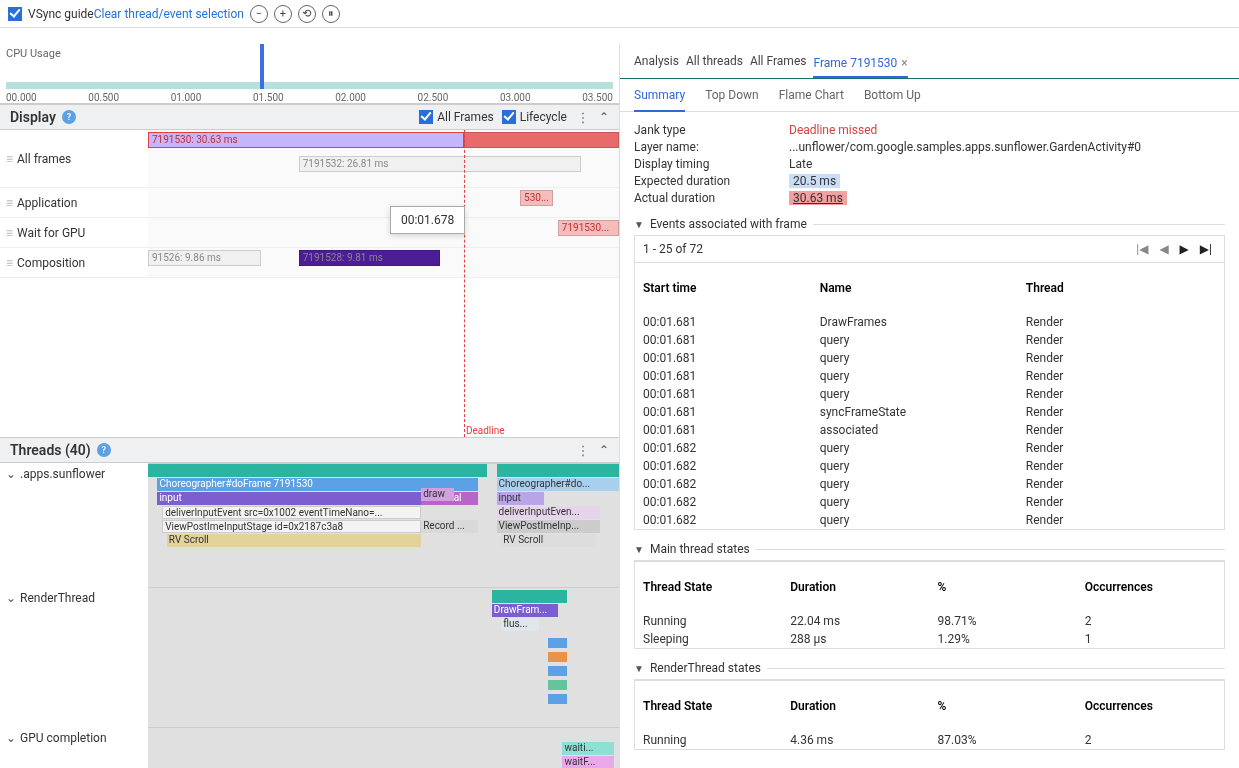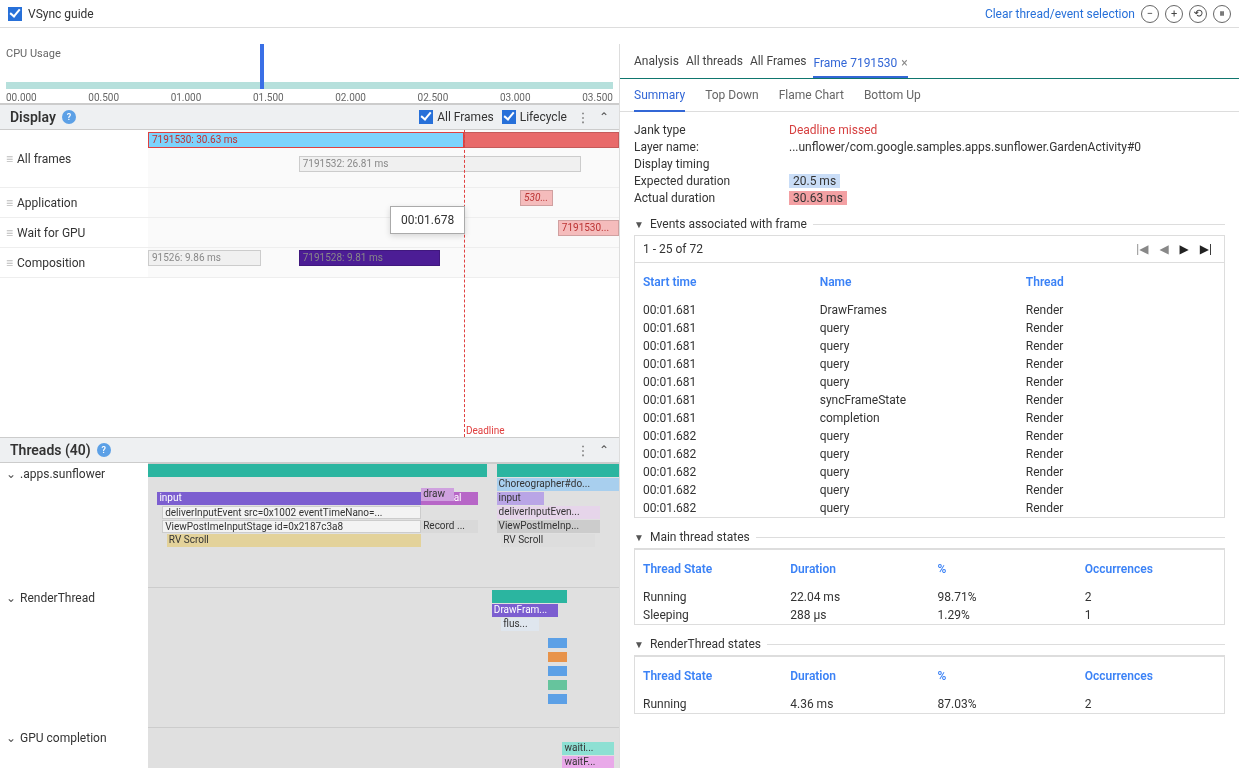--- a/index.html
+++ b/index.html
@@ -1,17 +1,17 @@
 <!DOCTYPE html>
 <html><head>
 <meta charset="utf-8">
 <style>
   * { box-sizing: border-box; margin: 0; padding: 0; font-family: -apple-system, BlinkMacSystemFont, "Segoe UI", Roboto, Arial, sans-serif; }
   body { font-size: 12px; color: #333; background: #fff; overflow: hidden; width: 1239px; height: 768px; }
-  .topbar { display: flex; align-items: center; justify-content: space-between; padding: 4px 8px; border-bottom: 1px solid #ddd; height: 28px; }
+  .topbar { display: flex; align-items: center; justify-content: flex-start; padding: 4px 8px; border-bottom: 1px solid #ddd; height: 28px; }
   .topbar-left { display: flex; align-items: center; gap: 6px; }
   .cb { width: 14px; height: 14px; border: 1px solid #2770d9; background: #2770d9; position: relative; cursor: pointer; }
   .cb::after { content: ''; position: absolute; left: 3px; top: -1px; width: 4px; height: 8px; border: solid #fff; border-width: 0 2px 2px 0; transform: rotate(40deg); }
   .topbar-right { display: flex; align-items: center; gap: 6px; }
   .link { color: #2770d9; cursor: pointer; }
   .iconbtn { width: 18px; height: 18px; border-radius: 50%; border: 1px solid #666; display: inline-flex; align-items: center; justify-content: center; font-size: 11px; cursor: pointer; color: #444; }
   .main { display: flex; height: 740px; margin-top: 16px; }
   .left { width: 620px; display: flex; flex-direction: column; border-right: 1px solid #ddd; }
   .right { flex: 1; display: flex; flex-direction: column; overflow: hidden;}
   .cpu-block { border-bottom: 1px solid #ccc; height: 60px; position: relative; padding: 2px 6px; }
@@ -42,31 +42,31 @@
   .tab.active { color: #3367d6; border-bottom: 2px solid #3367d6; padding-bottom: 6px; margin-bottom: -7px;}
   .tab .x { margin-left: 4px; color: #888; cursor: pointer;}
   .subtabs { display: flex; gap: 20px; padding: 5px 14px; border-bottom: 1px solid #ddd;}
   .subtab { color: #666; cursor: pointer; padding: 4px 0;}
   .subtab.active { color: #3367d6; border-bottom: 2px solid #3367d6; padding-bottom: 4px; margin-bottom: -6px;}
   .panel { padding: 8px 14px; overflow-y: auto; flex: 1;}
   .kv { display: flex; margin: 3px 0;}
   .kv .k { width: 155px; color: #333; }
   .kv .v { flex: 1; }
   .hl-blue { background: #c9ddf7; padding: 0 4px;}
-  .hl-red  { background: #f3a0a3; padding: 0 4px;}
+  .hl-red  { background: #f3a0a3; padding: 0 4px; text-decoration: underline;}
   .red { color: #d64040;}
   .group-hdr { display: flex; align-items: center; gap: 6px; margin: 12px 0 4px; }
   .group-hdr .tri { font-size: 10px; color: #555;}
   .group-hdr .line { flex:1; border-top: 1px solid #ddd;}
   .tb { border: 1px solid #ddd; }
   .tb-hdr { display: flex; justify-content: space-between; align-items: center; padding: 6px 8px; }
   .navbtn { color: #888; cursor: pointer; padding: 0 4px;}
   .navbtn.on { color: #222;}
   table { width: 100%; border-collapse: collapse; font-size: 12px;}
-  th { text-align: left; padding: 12px 8px; border-top: 1px solid #ddd; color: #3b82f6; font-weight: 600; background: #fff;}
+  th { text-align: left; padding: 18px 8px; border-top: 1px solid #ddd; color: #000000; font-weight: 600; background: #fff;}
   td { padding: 2px 8px; }
   .threads-area { flex: 1; overflow: auto; }
   .thread-row { display: flex; }
   .thread-label { width: 148px; padding: 4px 6px; display: flex; align-items: flex-start; gap: 4px; font-size: 12px;}
   .thread-content { flex: 1; background: #e0e0e0; position: relative; min-height: 120px; border-top: 1px solid #ccc;}
   .tracebar { position: absolute; height: 13px; font-size: 10px; padding: 0 2px; overflow: hidden; white-space: nowrap; }
   .bottom-ticks { display: flex; justify-content: space-between; font-size: 10px; color: #666; padding: 2px 10px 0 150px; border-top: 1px solid #ccc;}
 </style>
 </head>
 <body>
@@ -122,32 +122,32 @@
       </div>
     </div>
 
     <div class="track-area" style="position:relative;">
       <div class="track-row" style="height:58px;">
         <div class="track-label">
             <span class="grip">≡</span>
             <span>All frames</span>
           </div>
         <div class="track-content">
-          <div class="bar" style="left:0;width:67%;background:#7dd3fc;border-color:#e04040;color:#c03030;">7191530: 30.63 ms</div>
+          <div class="bar" style="left:0;width:67%;background:#c4b5fd;border-color:#e04040;color:#c03030;">7191530: 30.63 ms</div>
           <div class="bar" style="left:67%;width:33%;background:#e86a6a;top:2px;"></div>
           <div class="bar" style="top:26px;left:32%;width:60%;background:#f0f0f0;color:#888;">7191532: 26.81 ms</div>
         </div>
       </div>
       <div class="track-row" style="height:30px;">
         <div class="track-label">
             <span class="grip">≡</span>
             <span>Application</span>
           </div>
         <div class="track-content">
-          <div class="bar" style="left:79%;width:7%;background:#f5bcbc;color:#b33;font-style:italic;">530...</div>
+          <div class="bar" style="left:79%;width:7%;background:#f5bcbc;color:#b33;">530...</div>
         </div>
       </div>
       <div class="track-row" style="height:30px;">
         <div class="track-label">
             <span class="grip">≡</span>
             <span>Wait for GPU</span>
           </div>
         <div class="track-content">
           <div class="bar" style="left:87%;width:13%;background:#f5bcbc;color:#b33;">7191530...</div>
         </div>
@@ -180,20 +180,21 @@
 
     <div class="threads-area">
       <div class="thread-row">
         <div class="thread-label">
             <span class="chev">⌄</span>
             <span>.apps.sunflower</span>
           </div>
         <div class="thread-content" style="min-height:124px;">
           <div class="tracebar" style="top:0;left:0;width:72%;background:#2bb5a0;"></div>
           <div class="tracebar" style="top:0;left:74%;width:26%;background:#2bb5a0;"></div>
+          <div class="tracebar" style="top:14px;left:2%;width:68%;background:#5ca0e6;color:#fff;">Choreographer#doFrame 7191530</div>
           <div class="tracebar" style="top:14px;left:74%;width:26%;background:#a8cfee;">Choreographer#do...</div>
           <div class="tracebar" style="top:28px;left:2%;width:56%;background:#7c5ed0;color:#fff;">input</div>
           <div class="tracebar" style="top:28px;left:58%;width:12%;background:#b766c7;color:#fff;">traversal</div>
           <div class="tracebar" style="top:28px;left:74%;width:10%;background:#b9a5e6;">input</div>
           <div class="tracebar" style="top:42px;left:3%;width:55%;background:#f3f3f3;border:1px solid #ccc;">deliverInputEvent src=0x1002 eventTimeNano=...</div>
           <div class="tracebar" style="top:24px;left:58%;width:7%;background:#cfa1df;">draw</div>
           <div class="tracebar" style="top:42px;left:74%;width:22%;background:#e6d5ea;">deliverInputEven...</div>
           <div class="tracebar" style="top:56px;left:3%;width:55%;background:#f3f3f3;border:1px solid #ccc;">ViewPostImeInputStage id=0x2187c3a8</div>
           <div class="tracebar" style="top:56px;left:58%;width:12%;background:#d9d9d9;">Record ...</div>
           <div class="tracebar" style="top:56px;left:74%;width:22%;background:#ccc;">ViewPostImeInp...</div>
@@ -254,20 +255,21 @@
       <div class="kv">
           <span class="k">Jank type</span>
           <span class="v red">Deadline missed</span>
         </div>
       <div class="kv">
           <span class="k">Layer name:</span>
           <span class="v">...unflower/com.google.samples.apps.sunflower.GardenActivity#0</span>
         </div>
       <div class="kv">
           <span class="k">Display timing</span>
+          <span class="v">Late</span>
         </div>
       <div class="kv">
           <span class="k">Expected duration</span>
           <span class="v"><span class="hl-blue">20.5 ms</span></span>
         </div>
       <div class="kv">
           <span class="k">Actual duration</span>
           <span class="v"><span class="hl-red">30.63 ms</span></span>
         </div>
 
@@ -320,21 +322,21 @@
                 <td>query</td>
                 <td>Render</td>
               </tr>
               <tr>
                 <td>00:01.681</td>
                 <td>syncFrameState</td>
                 <td>Render</td>
               </tr>
               <tr>
                 <td>00:01.681</td>
-                <td>completion</td>
+                <td>associated</td>
                 <td>Render</td>
               </tr>
               <tr>
                 <td>00:01.682</td>
                 <td>query</td>
                 <td>Render</td>
               </tr>
               <tr>
                 <td>00:01.682</td>
                 <td>query</td>

